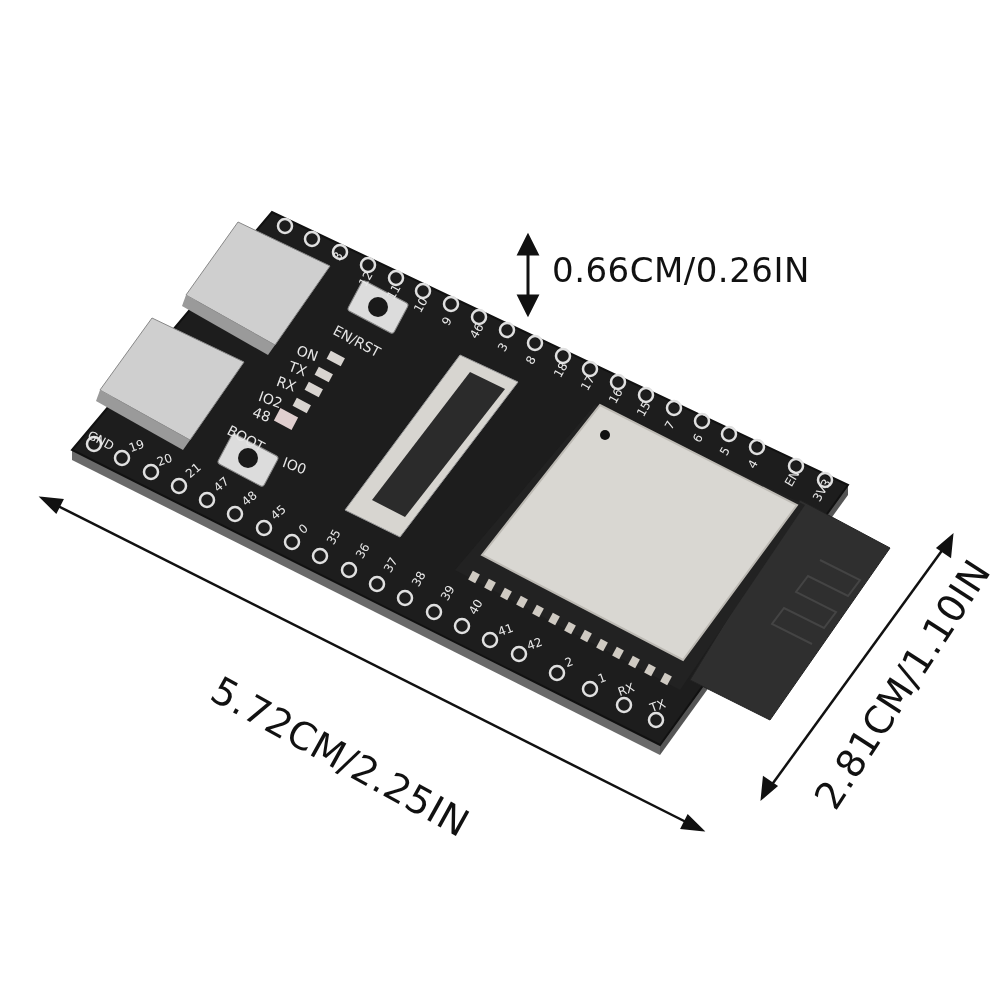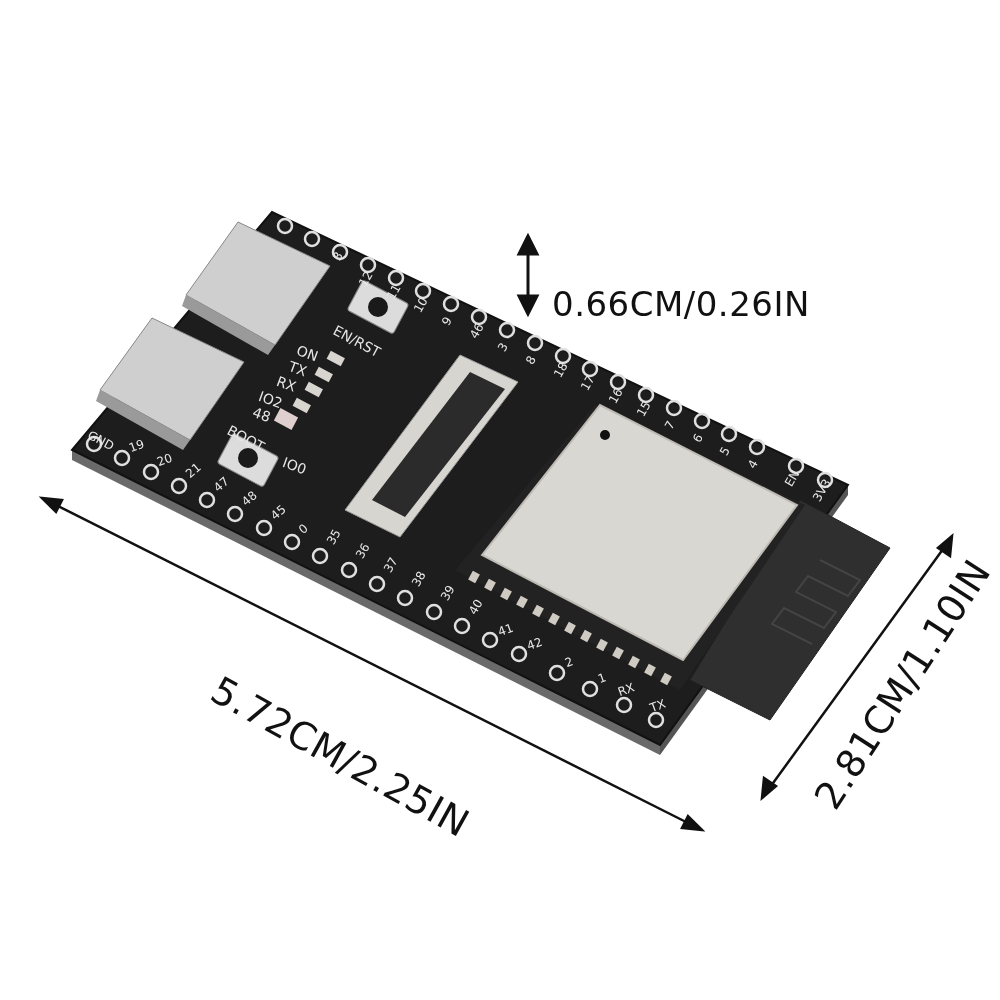--- a/index.html
+++ b/index.html
@@ -1,21 +1,21 @@
 <!DOCTYPE html>
 <html><head>
 <meta charset="utf-8">
 <style>
   html,body{margin:0;padding:0;background:#ffffff;}
   body{width:1000px;height:1000px;position:relative;overflow:hidden;font-family:"Liberation Sans","DejaVu Sans",sans-serif;}
   .stage{position:absolute;left:0;top:0;width:1000px;height:1000px;}
   
   svg.scene{position:absolute;left:0;top:0;width:1000px;height:1000px;}
   .dim-label{position:absolute;font-family:"DejaVu Sans","Liberation Sans",sans-serif;color:#111;white-space:nowrap;letter-spacing:0.5px;}
-  .dim-top{left:552px;top:250px;font-size:34px;margin-top:34px;}
+  .dim-top{left:552px;top:250px;font-size:34px;}
   .dim-len{left:225px;top:668px;font-size:38px;transform-origin:0 0;transform:rotate(29deg);}
   .dim-wid{left:806px;top:793px;font-size:38px;transform-origin:0 0;transform:rotate(-57deg);}
   .pin-label{position:absolute;color:#e8e8e8;font-size:12px;font-family:"DejaVu Sans",sans-serif;transform-origin:0 0;white-space:nowrap;}
   .silk{position:absolute;color:#e6e6e6;font-size:14px;font-family:"DejaVu Sans",sans-serif;white-space:nowrap;transform-origin:0 0;}
 </style>
 </head>
 <body>
 
 <div class="stage">
 

